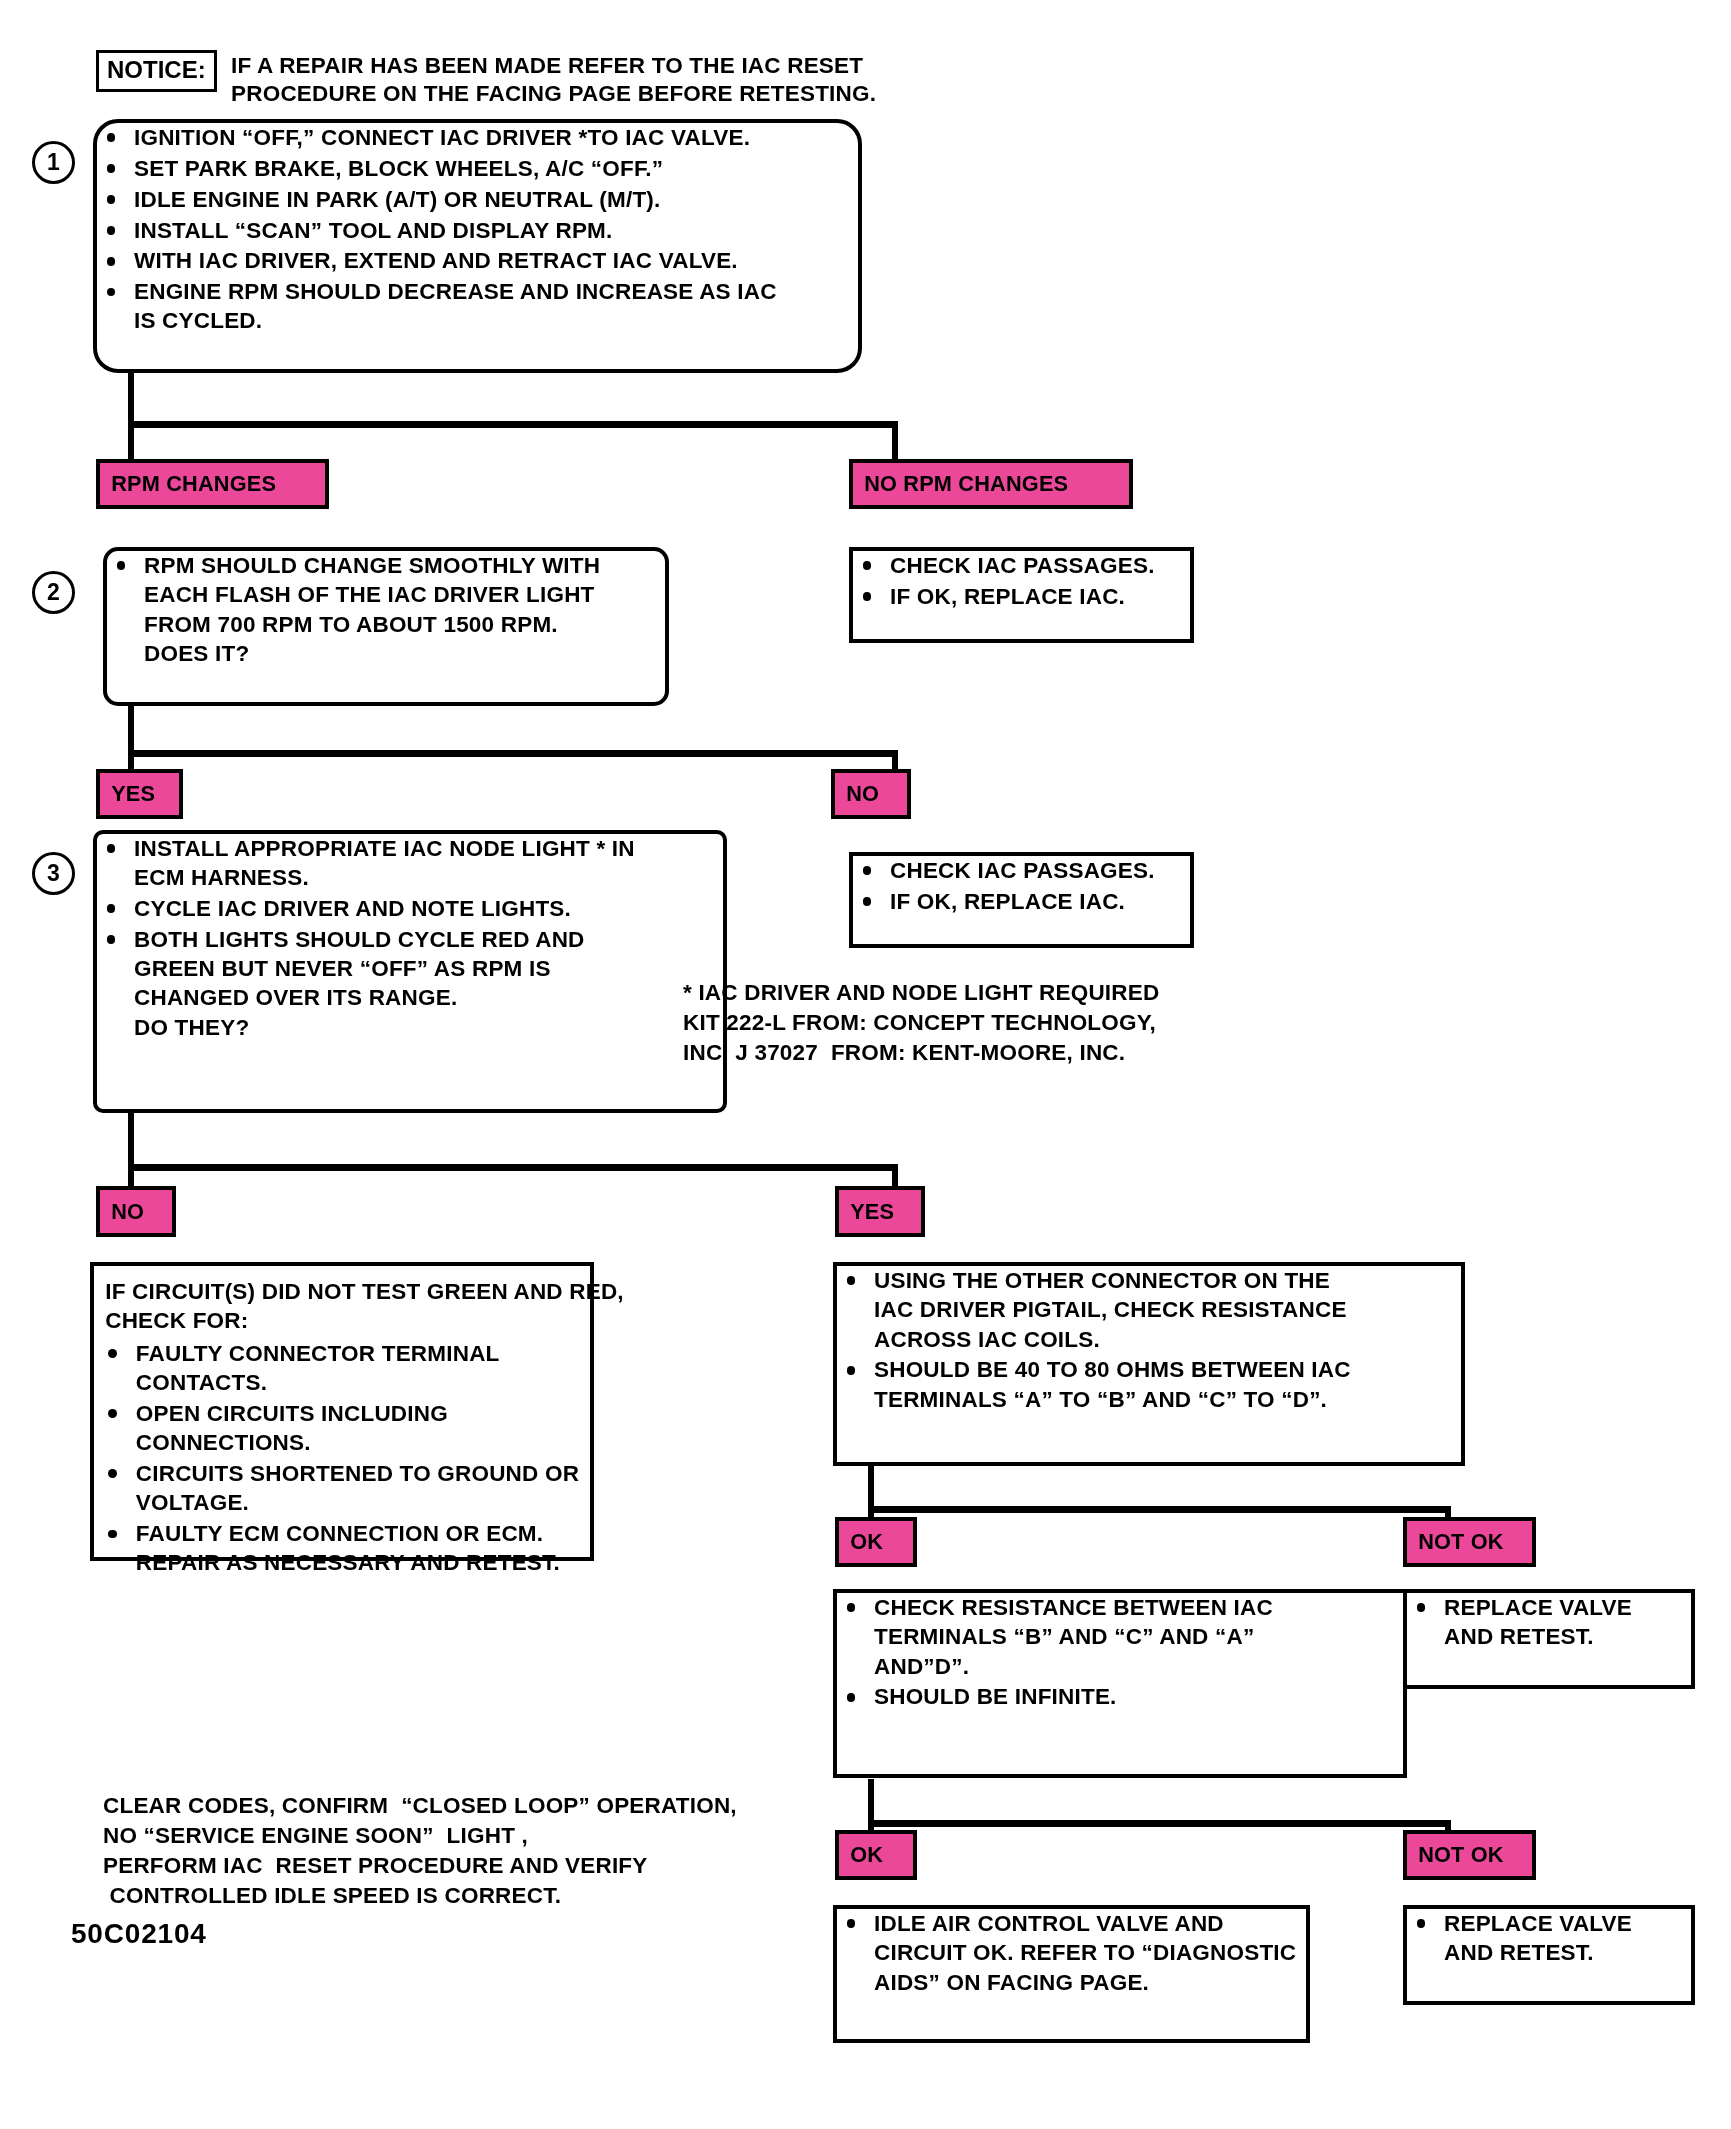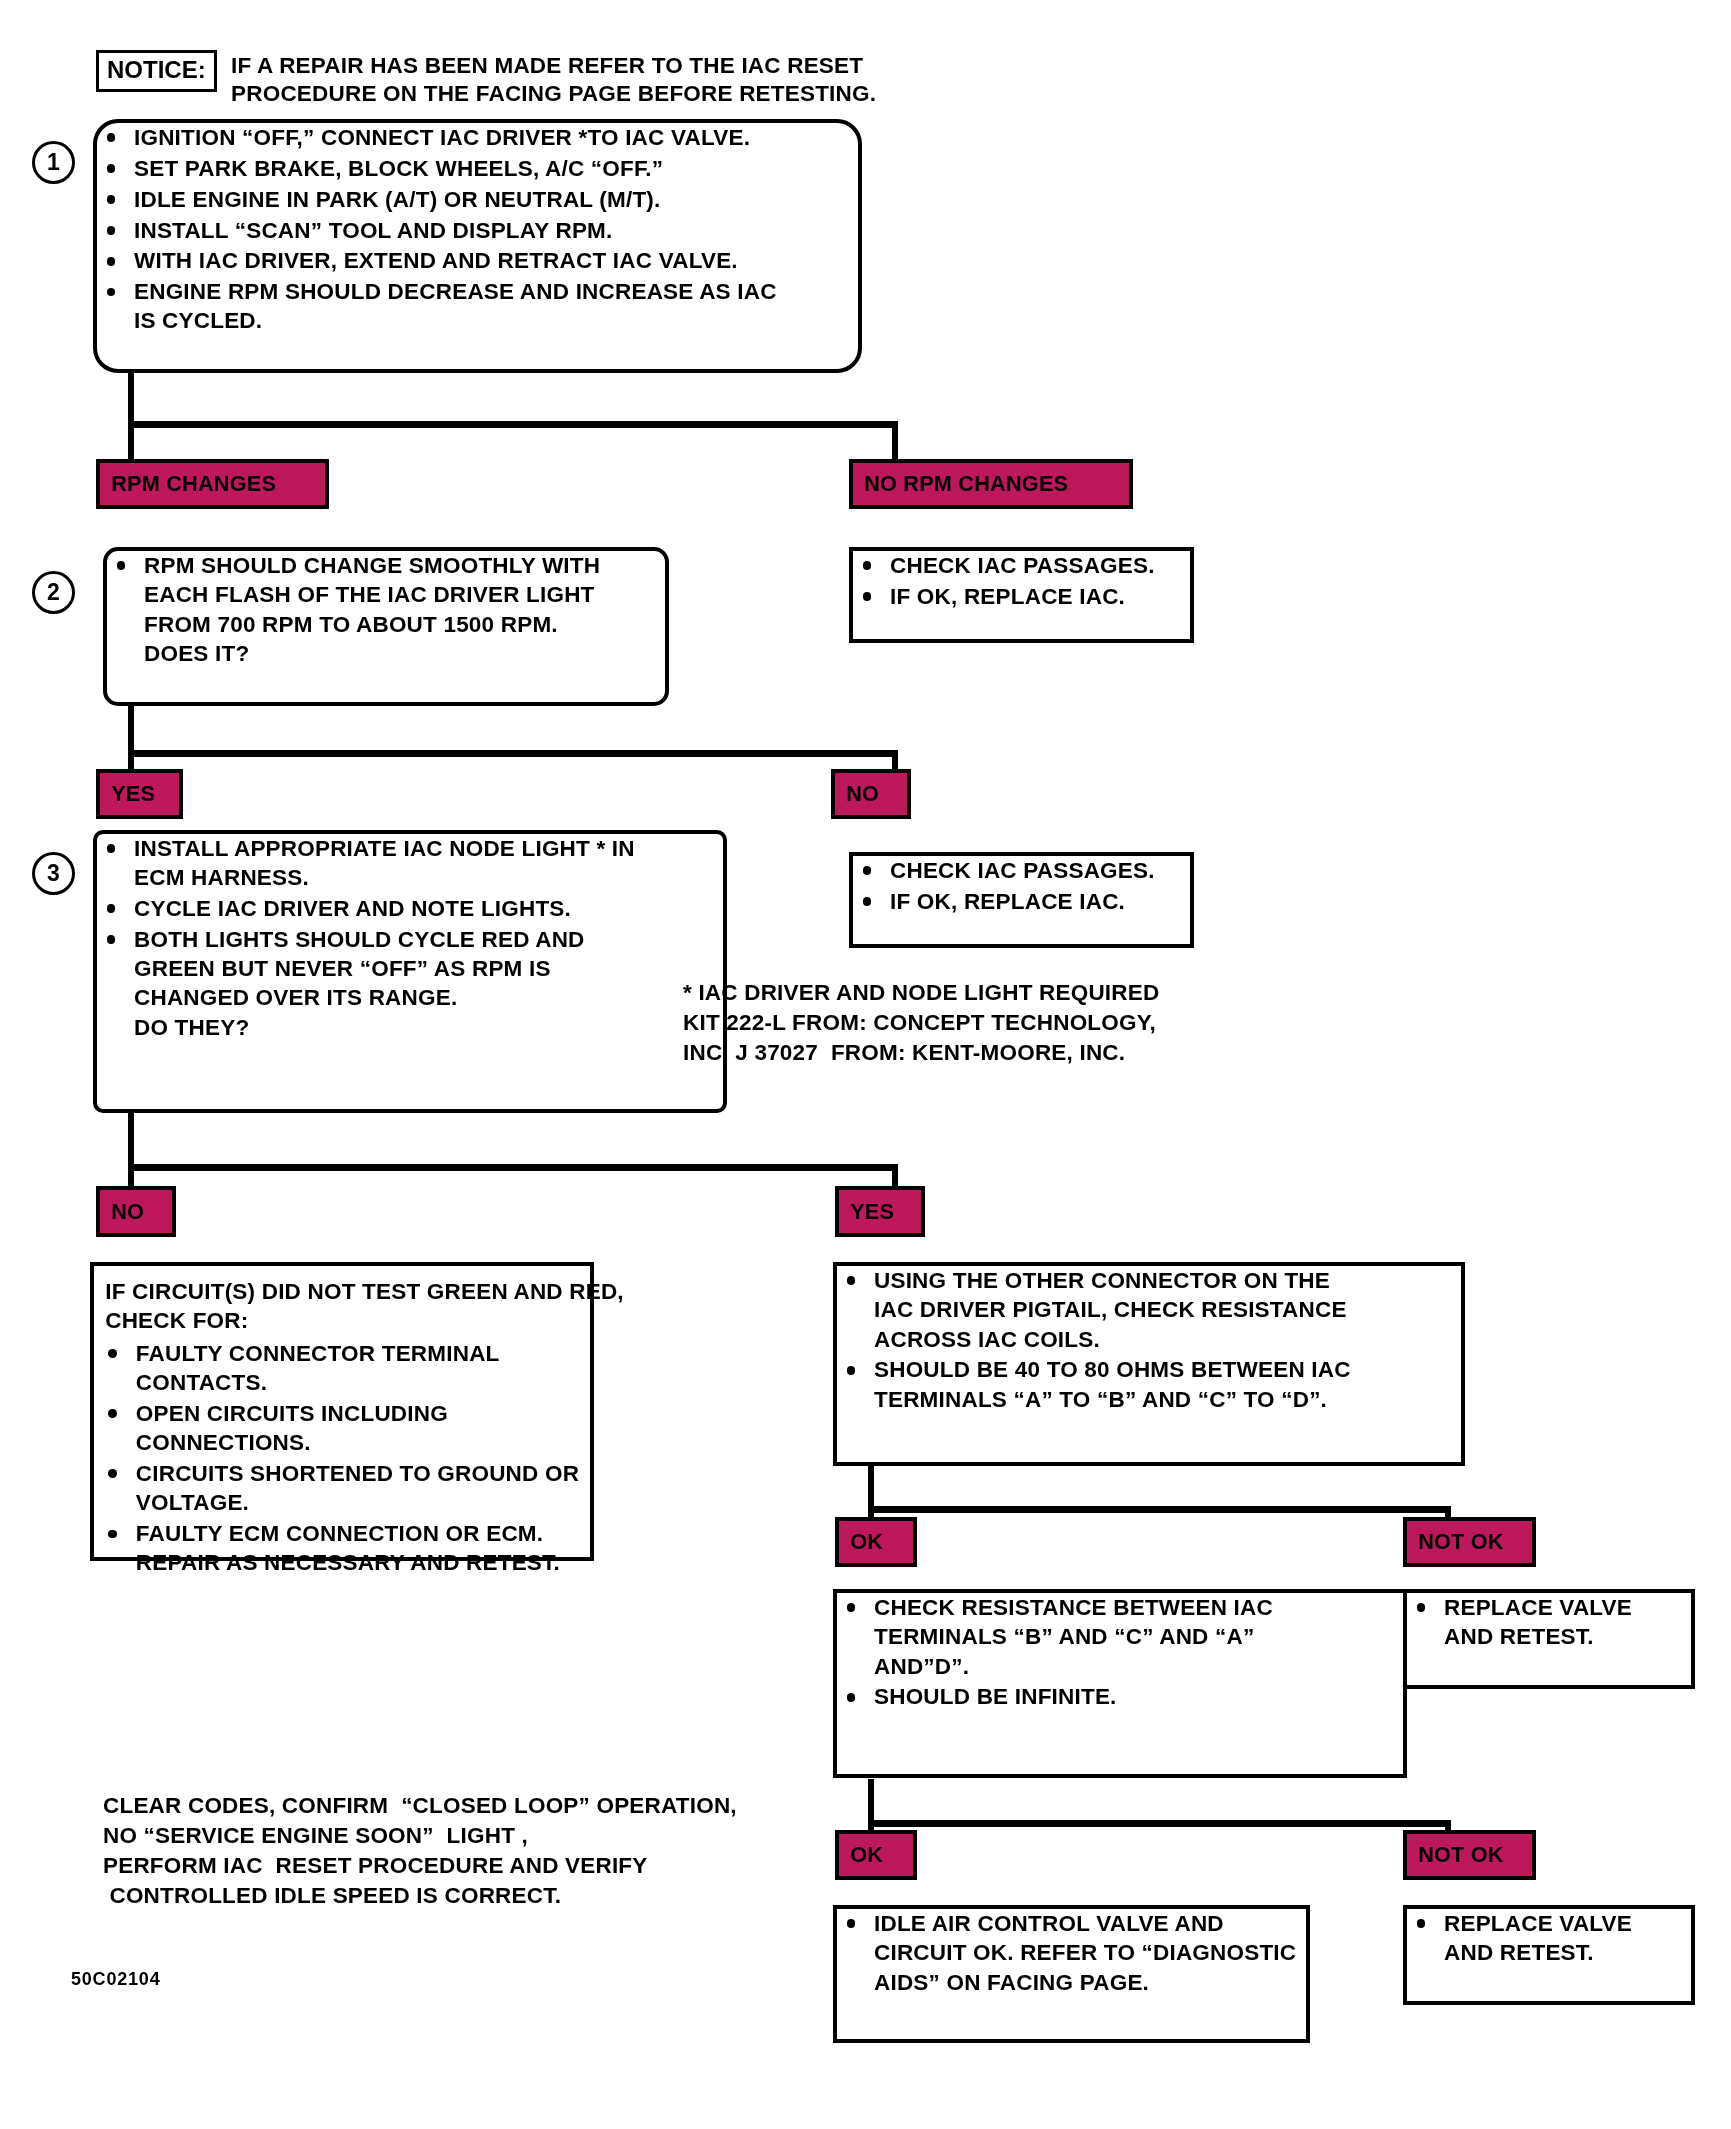--- a/index.html
+++ b/index.html
@@ -20,21 +20,21 @@
   }
   .box {
     position: absolute;
     border: 4px solid #000;
     background: #fff;
     box-sizing: border-box;
   }
   .label-box {
     position: absolute;
     border: 4px solid #000;
-    background: #be185d;
+    background: #ec4899;
     box-sizing: border-box;
     display: flex;
     align-items: center;
     padding: 0 11.2px;
     font-weight: bold;
     font-size: 21.7px;
     letter-spacing: 0.2px;
   }
   .txt {
     position: absolute;
@@ -118,23 +118,23 @@
     font-weight: bold;
     font-size: 22.5px;
     line-height: 1.26;
     white-space: pre-line;
     letter-spacing: 0.2px;
     padding-top: 1.6px;
   }
   .footer-code {
     position: absolute;
     left: 71px;
-    top: 1969px;
-    font-weight: bold;
-    font-size: 18px;
+    top: 1918px;
+    font-weight: bold;
+    font-size: 28px;
     letter-spacing: 0.8px;
   }
 </style>
 </head>
 <body>
 
 <div id="page">
 
   <div class="notice-wrap">
     <div class="notice-box">NOTICE:</div>

